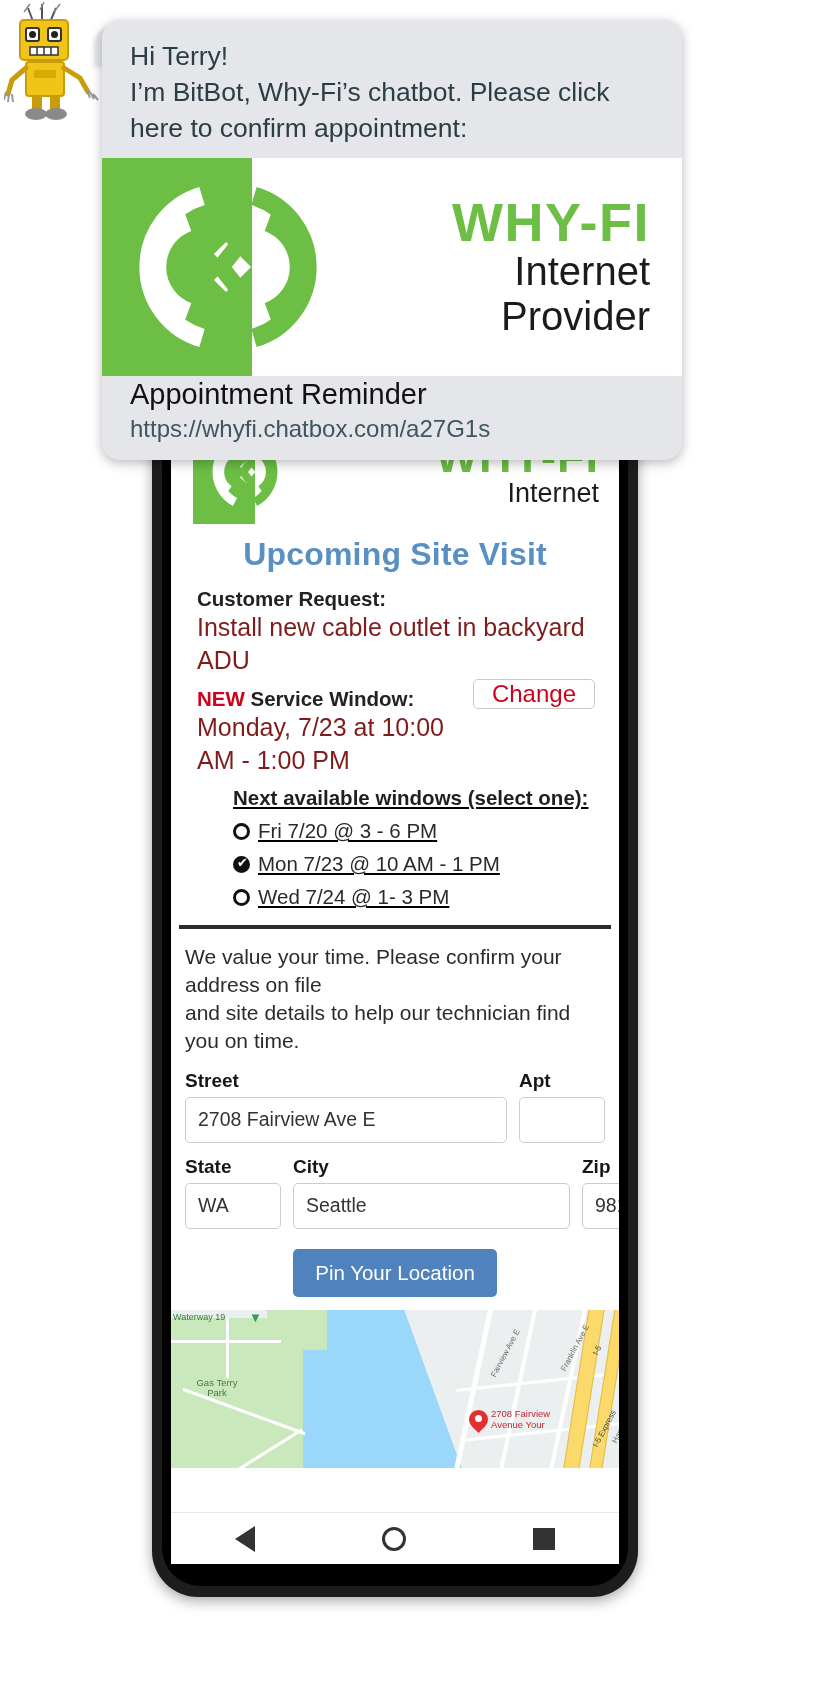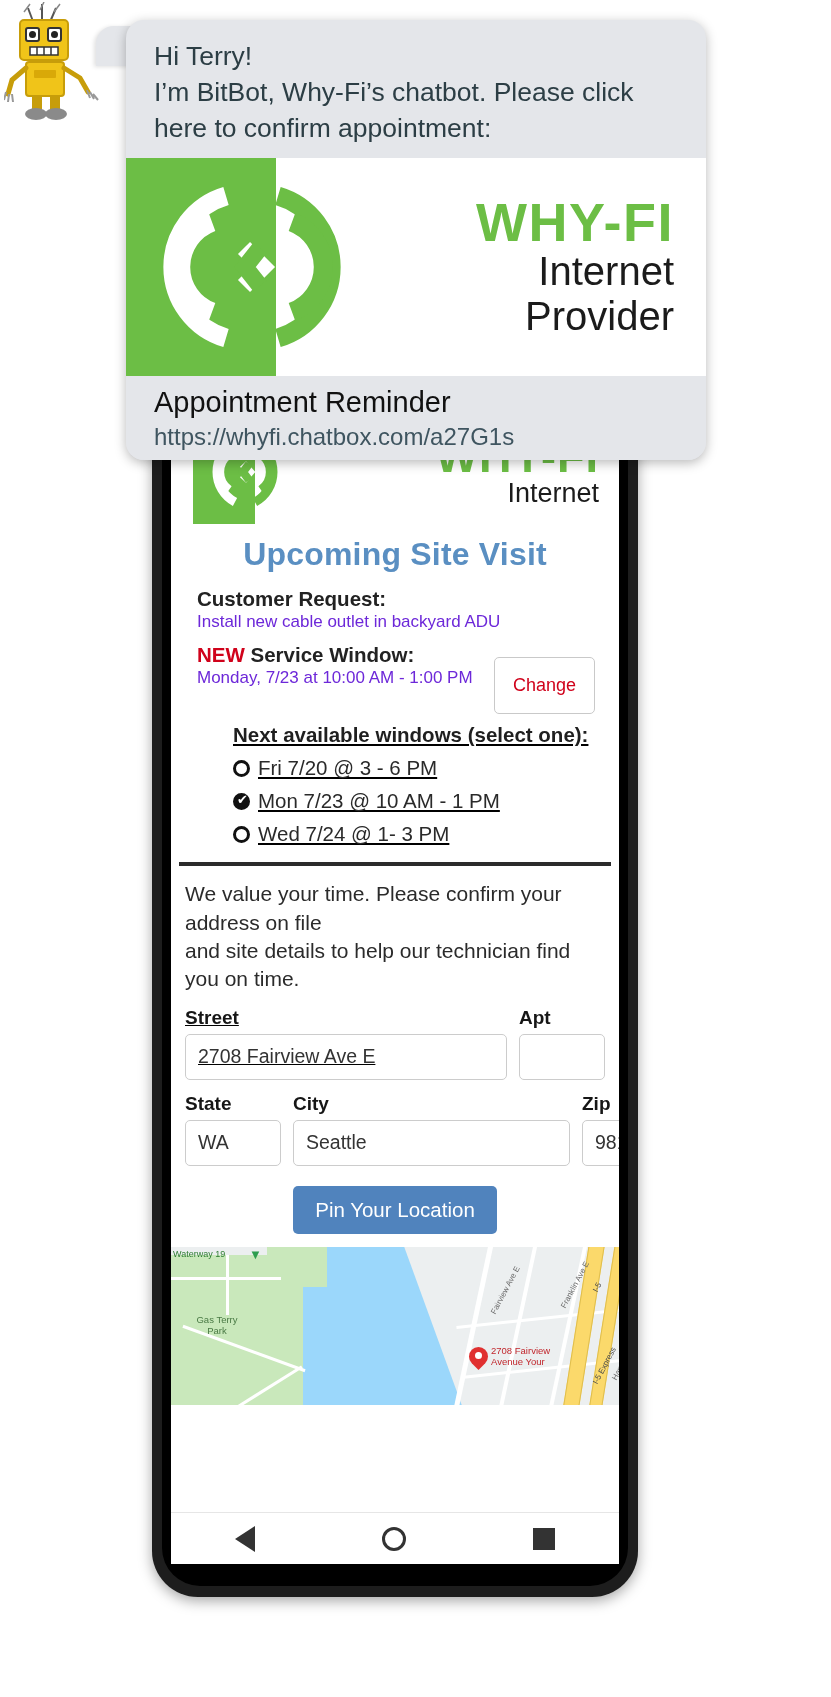--- a/index.html
+++ b/index.html
@@ -65,27 +65,27 @@
   .logo-text { margin-left:10px; text-align:right; flex:1 1 auto; padding-right:10px;}
   .logo-why { font-size:45px; font-weight:bold; color:#6cbe45; letter-spacing:1px; line-height:.98; }
   .logo-sub { font-size:27px; color:#1b1b1b; line-height:1.08; }
 
   h1#page-title {
     text-align:center; color:#5a8fc2; font-size:32px; font-weight:bold;
     margin: 12px 0 14px 0; letter-spacing:.2px;
   }
   .sect { padding: 0 20px 0 26px; }
   .lbl-bold { font-weight:bold; font-size:20.5px; color:#222; }
-  .txt { font-size:17px; color:#6d28d9; line-height:1.32; }
+  .txt { font-size:25px; color:#7f1d1d; line-height:1.32; }
   .new-kw { color:#d0021b; font-weight:bold; }
   .row-service { display:flex; align-items:flex-start; justify-content:space-between; gap:8px; }
   #change-btn {
-    flex:0 0 auto; margin-top:24px; margin-right:4px;
+    flex:0 0 auto; margin-top:2px; margin-right:4px;
     border:1px solid #c9c9c9; border-radius:5px; background:#fff;
-    color:#d0021b; font-size:18px; padding:17px 18px; cursor:pointer;
+    color:#d0021b; font-size:24px; padding:0 18px; cursor:pointer;
     font-family:"Liberation Sans", sans-serif;
   }
   .windows-block { padding-left:36px; margin-top:9px;text-decoration:underline; }
   .windows-head { font-weight:bold; font-size:20.5px; color:#1f1f1f; }
   .opt { display:flex; align-items:center; gap:8px; margin-top:9px; }
   .radio {
     width:17px; height:17px; border:3px solid #111; border-radius:50%;
     flex:0 0 auto; background:#fff;
   }
   .radio.checked {
@@ -145,33 +145,32 @@
   .nav-back { width:0;height:0;border-top:13px solid transparent;border-bottom:13px solid transparent;border-right:20px solid #333; }
   .nav-home { width:24px;height:24px;border:3px solid #333;border-radius:50%; }
   .nav-recent { width:22px;height:22px;background:#333; }
 
   
   #bubble {
     position:absolute; left:102px; top:20px; width:580px; height:440px;
     background:#e4e6ea; border-radius:18px 18px 18px 18px;
     box-shadow: 0 3px 12px rgba(0,0,0,.28);
     overflow:hidden;
-    margin-left:24px;
   }
   #bubble-text { padding: 18px 22px 12px 28px; }
   #bubble-text p { font-size:26.5px; color:#2c3e45; line-height:1.36; }
   #card {
     background:#fff; margin: 0; height:218px; position:relative; display:flex; align-items:center;
   }
   #card .logo-mark2 { width:150px; height:218px; position:relative; flex:0 0 auto; }
   #card .logo-sq2 { position:absolute; left:0; top:0; width:150px; height:218px; background:#6cbe45; }
   #card .card-text { flex:1 1 auto; text-align:right; padding-right:32px; }
   #card .c-why { font-size:54px; font-weight:bold; color:#6cbe45; letter-spacing:1.5px; line-height:1.0; }
   #card .c-sub { font-size:40px; color:#1b1b1b; line-height:1.12; }
-  #card-meta { padding: 10px 22px 14px 28px; background:#e4e6ea; }
+  #card-meta { padding: 2px 22px 14px 28px; background:#e4e6ea; }
   #card-title { font-size:29px; color:#111; }
   #card-url { font-size:24px; color:#3f5560; margin-top:4px; }
 
   
   #bubble-tail {
     position:absolute; left:96px; top:26px; width:36px; height:40px;
     background:#e4e6ea; border-radius: 18px 0 0 0;
     box-shadow:-2px 1px 4px rgba(0,0,0,.12);
   }
 
@@ -257,21 +256,21 @@
 
           <hr class="divider">
 
           <div class="value-text">
             <div>We value your time. Please confirm your address on file</div>
             <div>and site details to help our technician find you on time.</div>
           </div>
 
           <div class="form">
             <div class="fl-row">
-              <div class="fl" style="flex:1 1 auto;text-decoration:underline;">
+              <div class="fl" style="flex:1 1 auto;">
                 <label class="fl-label">Street</label>
                 <input class="fl-input" type="text" value="2708 Fairview Ave E" style="">
               </div>
               <div class="fl" style="width:86px;flex:0 0 auto;">
                 <label class="fl-label">Apt</label>
                 <input class="fl-input" type="text" value="" style="">
               </div>
             </div>
 
             <div class="fl-row" style="margin-top:13px;">

